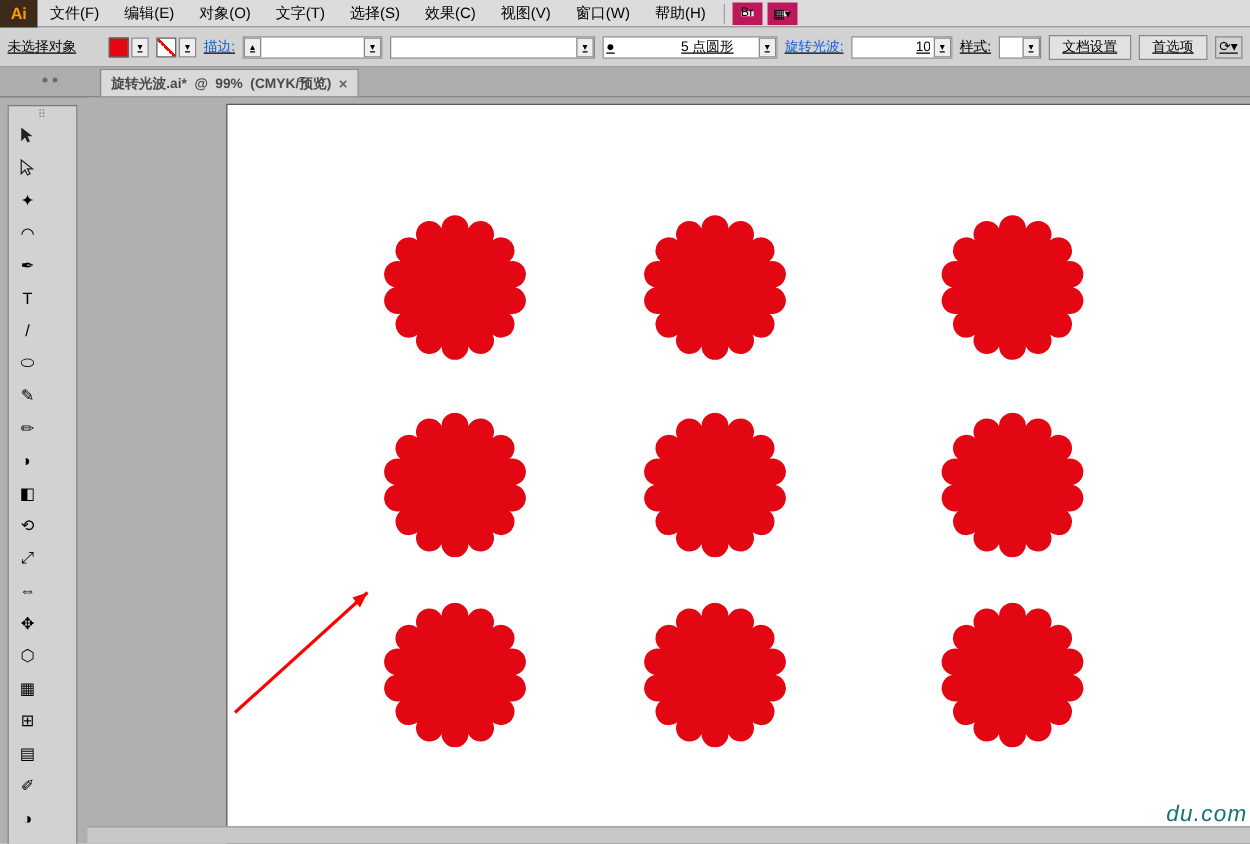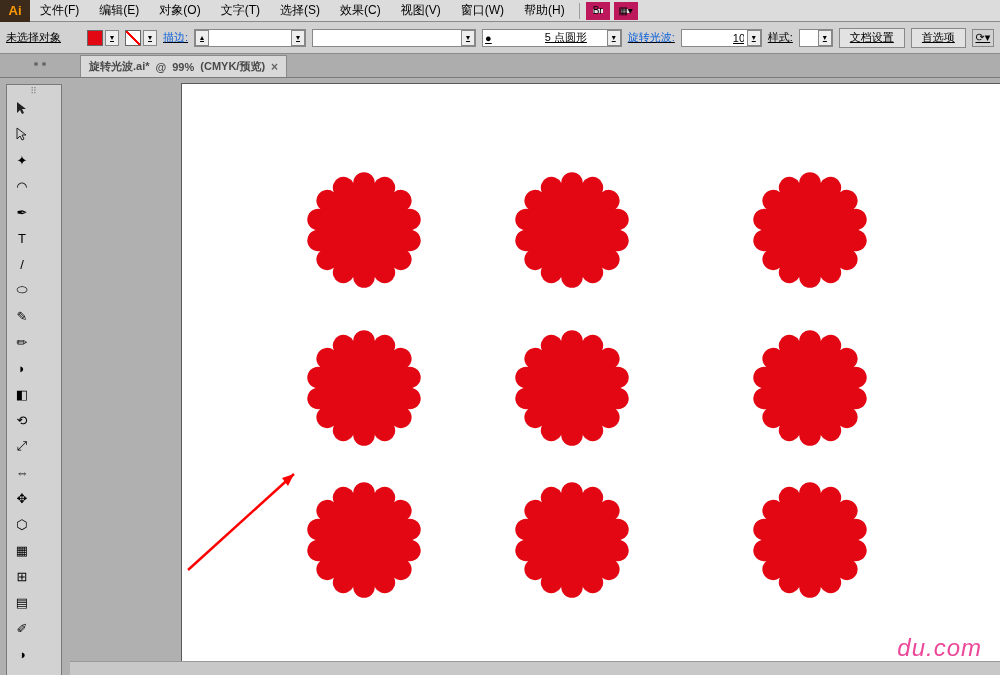--- a/index.html
+++ b/index.html
@@ -46,21 +46,21 @@
 .f1 { left: 124px; top: 88px; }
 .f2 { left: 332px; top: 88px; }
 .f3 { left: 570px; top: 88px; }
 .f4 { left: 124px; top: 246px; }
 .f5 { left: 332px; top: 246px; }
 .f6 { left: 570px; top: 246px; }
 .f7 { left: 124px; top: 398px; }
 .f8 { left: 332px; top: 398px; }
 .f9 { left: 570px; top: 398px; }
 .arrow { position: absolute; left: 2px; top: 380px; width: 120px; height: 110px; pointer-events: none; }
-.watermark { position: absolute; right: 20px; bottom: 12px; font-size: 24px; color: #ec4899; letter-spacing: 1px; font-style: italic; }
+.watermark { position: absolute; right: 4px; bottom: 12px; font-size: 18px; color: #0f766e; letter-spacing: 1px; font-style: italic; }
 
 
 .hscroll { position: absolute; left: 70px; right: 0; bottom: 0; height: 14px; background: #c8c8c8; border-top: 1px solid #999; }
 </style>
 </head>
 <body>
 
 <div class="menu-bar">
   <div class="logo">Ai</div>
   <div class="item">文件(F)</div>

